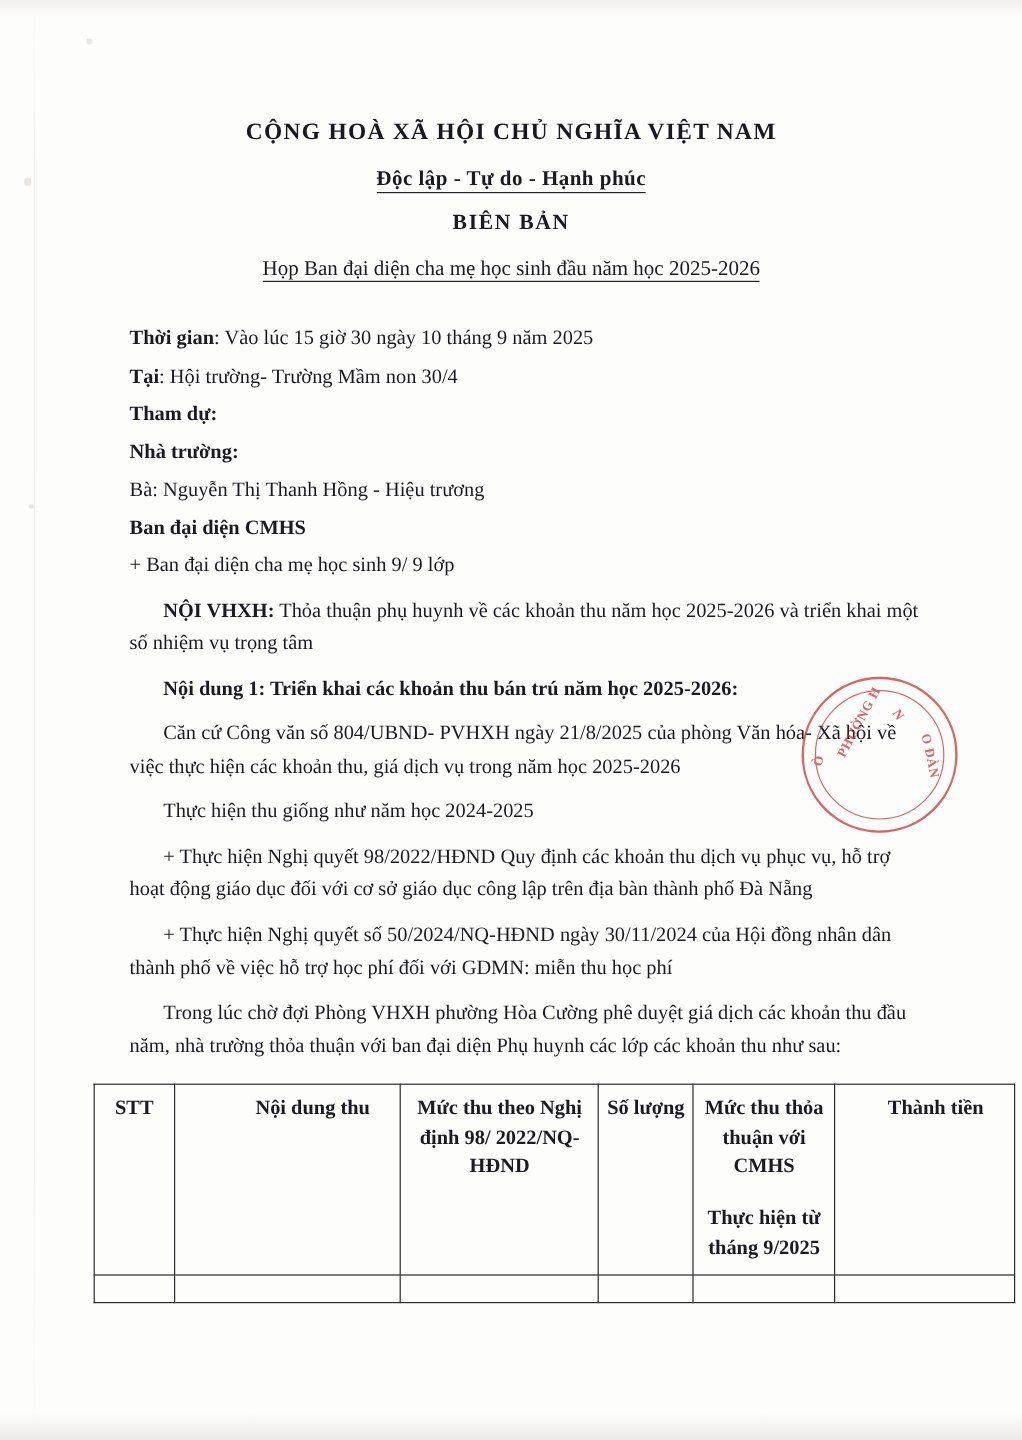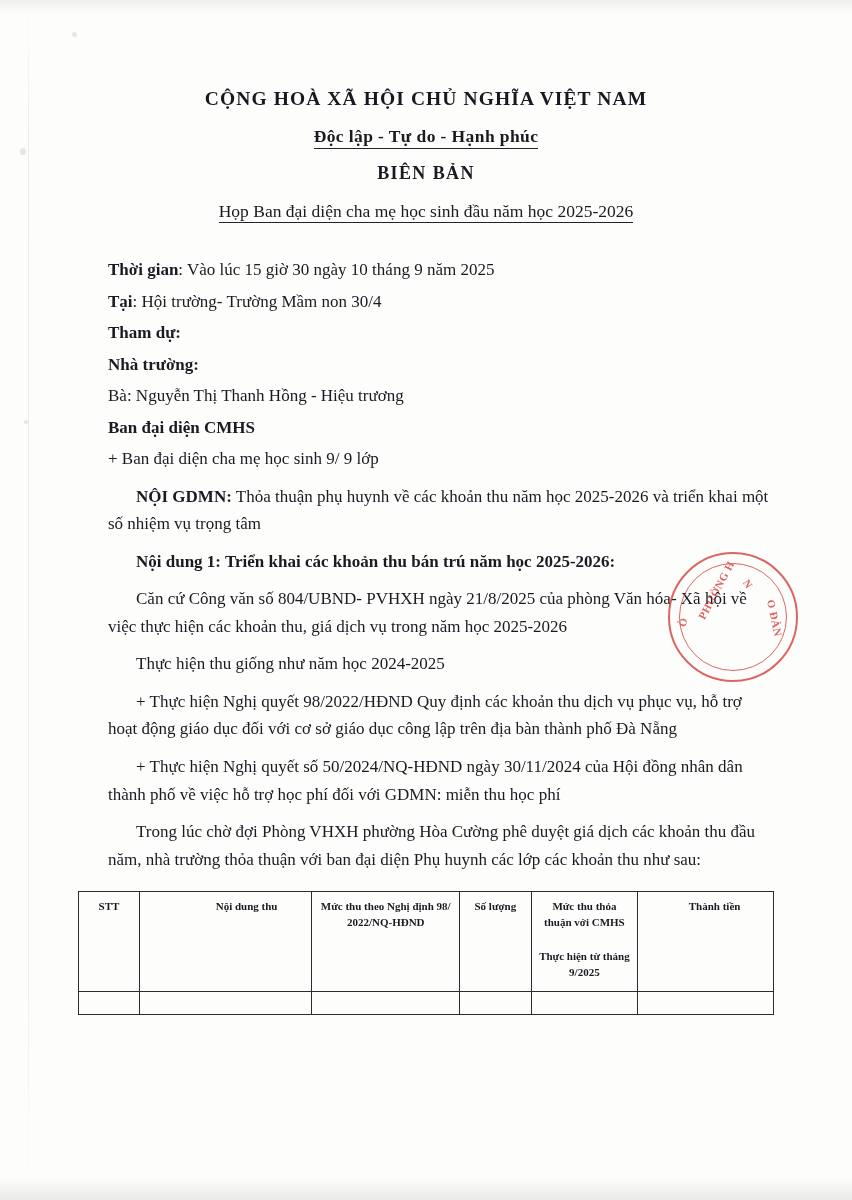--- a/index.html
+++ b/index.html
@@ -47,21 +47,21 @@
   }
   .edge-fade-top {
     position: absolute;
     left: 0; top: 0; width: 852px; height: 14px;
     background: linear-gradient(to top, rgba(255,255,255,0), rgba(160,155,150,.14));
   }
 
   .content {
     position: absolute;
     left: 70px;
-    top: 4px;
+    top: 16px;
     width: 712px;
   }
 
   .center { text-align: center; }
 
   .nation {
     margin-top: 84px;
     font-size: 19.5px;
     font-weight: bold;
     letter-spacing: 1.1px;
@@ -107,23 +107,23 @@
   }
   .p.indent { text-indent: 28px; }
   .b { font-weight: bold; }
 
   .gap-s { height: 6px; }
 
   
   .fee-table {
     margin-top: 18px;
     margin-left: 8px;
-    width: 696px;
+    width: 768px;
     border-collapse: collapse;
-    font-size: 11px;
+    font-size: 17px;
   }
   .fee-table td, .fee-table th {
     border: 1.1px solid #2a2a30;
     vertical-align: top;
     padding: 7px 6px 10px 6px;
     text-align: center;
     font-weight: bold;
     line-height: 1.45;
   }
   .fee-table .col-stt { width: 58px; }
@@ -218,21 +218,21 @@
 
       <p class="p">Bà: Nguyễn Thị Thanh Hồng - Hiệu trương</p>
 
       <p class="p b">Ban đại diện CMHS</p>
 
       <p class="p">+  Ban đại diện cha mẹ học sinh  9/ 9 lớp</p>
 
       <div class="gap-s"></div>
 
       <p class="p indent">
-        <span class="b">NỘI GDMN:</span><span>   Thỏa thuận phụ huynh về các khoản thu năm học 2025-2026 và triển khai một số nhiệm vụ trọng tâm</span>
+        <span class="b">NỘI VHXH:</span><span>   Thỏa thuận phụ huynh về các khoản thu năm học 2025-2026 và triển khai một số nhiệm vụ trọng tâm</span>
       </p>
 
       <div class="gap-s"></div>
 
       <p class="p indent b">Nội dung 1: Triển khai các khoản thu bán trú năm học 2025-2026:</p>
 
       <div class="gap-s"></div>
 
       <p class="p indent">Căn cứ Công văn số 804/UBND- PVHXH ngày 21/8/2025 của phòng Văn hóa- Xã hội về việc thực hiện các khoản thu, giá dịch vụ trong năm học 2025-2026</p>
 

